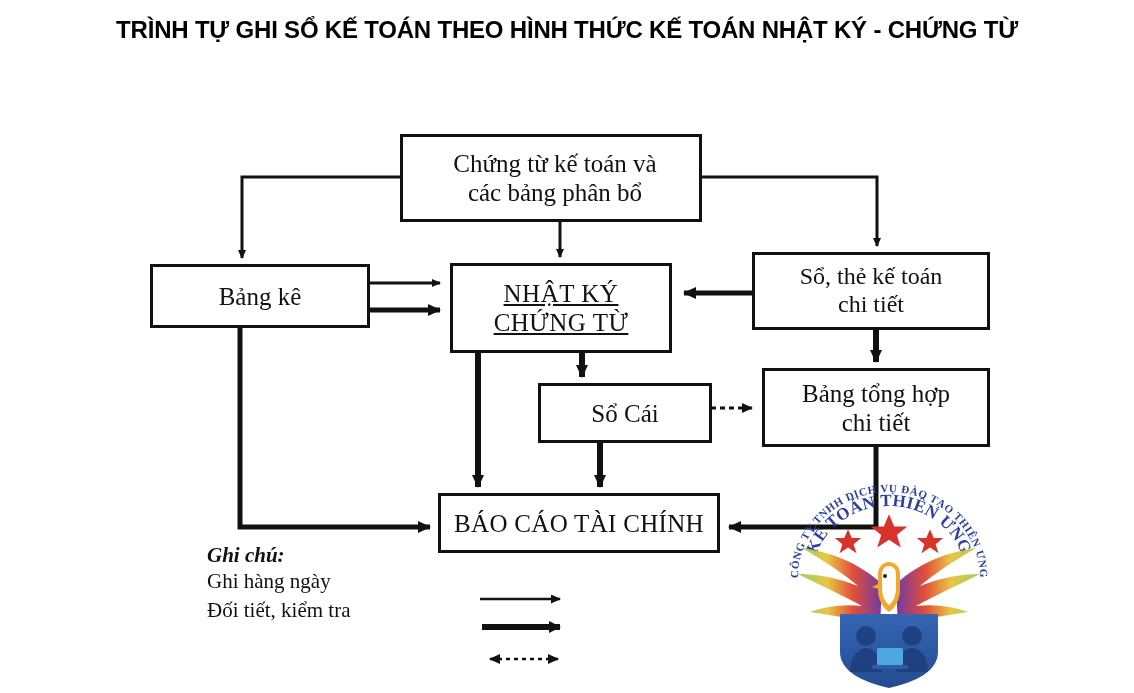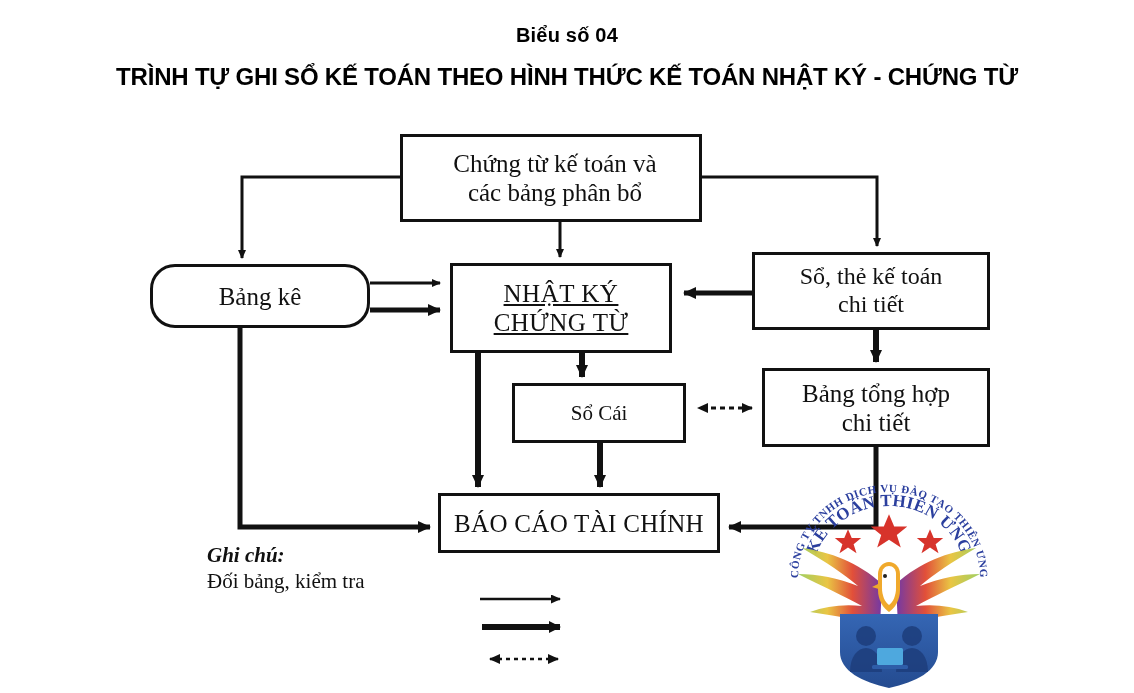--- a/index.html
+++ b/index.html
@@ -64,24 +64,24 @@
     z-index: 5;
   }
   .node .label {
     display: block;
     padding: 0 6px;
     white-space: pre-line;
   }
 
   
   #node-chungtu      { left: 400px; top: 134px;  width: 302px; height: 88px;  font-size: 25px; padding-left: 8px; }
-  #node-bangke       { left: 150px; top: 264px;  width: 220px; height: 64px;  font-size: 25px; border-radius: 25px; }
+  #node-bangke       { left: 150px; top: 264px;  width: 220px; height: 64px;  font-size: 25px; }
   #node-nhatky       { left: 450px; top: 263px;  width: 222px; height: 90px;  font-size: 25px; font-variant: small-caps; letter-spacing: 0.5px; text-decoration: underline; }
   #node-sothe        { left: 752px; top: 252px;  width: 238px; height: 78px;  font-size: 24px; justify-content: center; }
-  #node-socai        { left: 512px; top: 383px;  width: 174px; height: 60px;  font-size: 21px; }
+  #node-socai        { left: 538px; top: 383px;  width: 174px; height: 60px;  font-size: 25px; }
   #node-bangtonghop  { left: 762px; top: 368px;  width: 228px; height: 79px;  font-size: 25px; }
   #node-baocao       { left: 438px; top: 493px;  width: 282px; height: 60px;  font-size: 25px; letter-spacing: 0.3px; }
 
   
   #legend {
     position: absolute;
     left: 207px;
     top: 543px;
     width: 400px;
     z-index: 6;
@@ -117,21 +117,20 @@
     top: 466px;
     width: 206px;
     height: 222px;
     z-index: 9;
   }
 </style>
 </head>
 <body>
 
 <div class="title-block">
-  <div class="title-sub">Biểu số 04</div>
   <div class="title-main">TRÌNH TỰ GHI SỔ KẾ TOÁN THEO HÌNH THỨC KẾ TOÁN NHẬT KÝ - CHỨNG TỪ</div>
 </div>
 
 <svg id="diagram" viewBox="0 0 1134 693" xmlns="http://www.w3.org/2000/svg">
   <defs>
     <marker id="ah-thin" markerWidth="10" markerHeight="10" refX="8" refY="4" orient="auto" markerUnits="userSpaceOnUse">
       <path d="M0,0 L9,4 L0,8 z" fill="#111111"></path>
     </marker>
     <marker id="ah-thick" markerWidth="15" markerHeight="15" refX="12" refY="6" orient="auto" markerUnits="userSpaceOnUse">
       <path d="M0,0 L13,6 L0,12 z" fill="#111111"></path>
@@ -202,21 +201,24 @@
 chi tiết</span>
 </div>
 
 <div class="node" id="node-baocao">
   <span class="label">BÁO CÁO TÀI CHÍNH</span>
 </div>
 
 <div id="legend">
   <div class="legend-title">Ghi chú:</div>
   <div class="legend-row">
-    <span class="legend-text">Đối bảng, kiểm tra</span>
+    <span class="legend-text">Ghi hàng ngày</span>
+  </div>
+  <div class="legend-row">
+    <span class="legend-text">Đối tiết, kiểm tra</span>
   </div>
 </div>
 
 <svg class="legend-arrows" viewBox="0 0 110 90" xmlns="http://www.w3.org/2000/svg">
   <defs>
     <marker id="lg-thin" markerWidth="12" markerHeight="12" refX="9" refY="4.5" orient="auto" markerUnits="userSpaceOnUse">
       <path d="M0,0 L10,4.5 L0,9 z" fill="#111111"></path>
     </marker>
     <marker id="lg-thick" markerWidth="14" markerHeight="14" refX="11" refY="6" orient="auto" markerUnits="userSpaceOnUse">
       <path d="M0,0 L12,6 L0,12 z" fill="#111111"></path>

